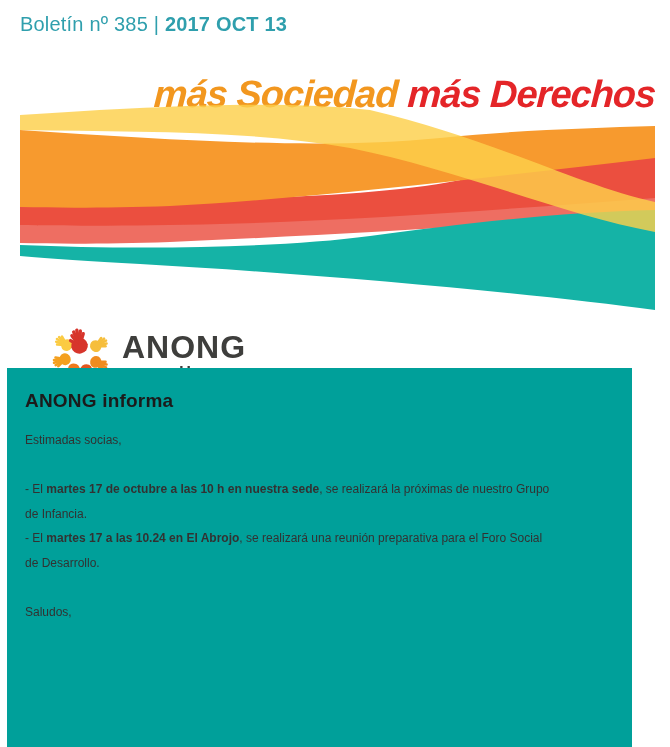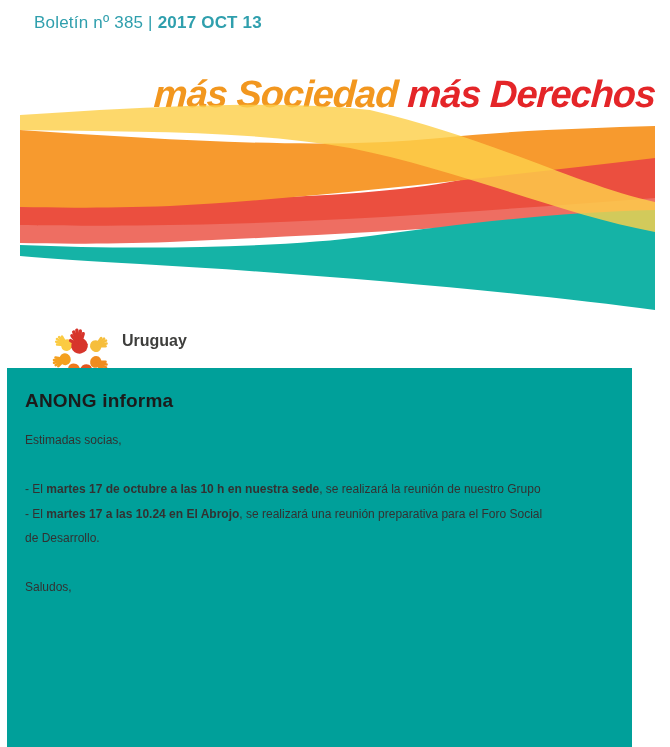--- a/index.html
+++ b/index.html
@@ -5,22 +5,22 @@
   * { margin: 0; padding: 0; box-sizing: border-box; }
   html, body { background: #ffffff; }
   body {
     width: 670px; height: 747px;
     position: relative;
     font-family: "Liberation Sans", sans-serif;
     overflow: hidden;
   }
   
   .meta-line {
-    position: absolute; left: 34px; top: 13px;
-    font-size: 17px; letter-spacing: 0.2px;
+    position: absolute; left: 20px; top: 13px;
+    font-size: 20px; letter-spacing: 0.2px;
   }
   .meta-line .date { font-weight: bold; }
   
   .banner {
     position: absolute; left: 0; top: 55px; width: 670px; height: 290px;
     background: #ffffff;
   }
   .tagline {
     position: absolute; right: 15px; top: 18px;
     font-size: 38px; font-weight: bold; font-style: italic;
@@ -104,29 +104,31 @@
         <ellipse cx="40" cy="31" rx="9" ry="8.5"></ellipse>
         <rect x="38.2" y="12" width="3.6" height="16" rx="1.8"></rect>
         <rect x="38.2" y="13" width="3.6" height="15" rx="1.8" transform="rotate(13 40 31)"></rect>
         <rect x="38.2" y="13" width="3.6" height="15" rx="1.8" transform="rotate(-13 40 31)"></rect>
         <rect x="38.2" y="15.5" width="3.6" height="13" rx="1.8" transform="rotate(27 40 31)"></rect>
         <rect x="38.2" y="15.5" width="3.6" height="13" rx="1.8" transform="rotate(-27 40 31)"></rect>
         <rect x="38.2" y="18" width="3.6" height="11" rx="1.8" transform="rotate(-50 40 31)"></rect>
       </g>
     </svg>
     <div class="logo-text" style="color: rgb(62, 62, 60);">
+      <div class="logo-name">ANONG</div>
       <div class="logo-country">Uruguay</div>
     </div>
   </div>
 </div>
 
 <div class="informa" style="background: rgb(0, 160, 154);">
   <div class="informa-title" style="color: rgb(27, 27, 27);">ANONG informa</div>
   <div class="informa-body" id="informa-body" style="color: rgb(50, 50, 50);">
       <div class="line"><span>Estimadas socias,</span></div>
       <div class="line">&nbsp;</div>
-      <div class="line"><span>- El </span><b>martes 17 de octubre a las 10 h en nuestra sede</b><span>, se realizará la reunión de nuestro Grupo</span></div>
+      <div class="line"><span>- El </span><b>martes 17 de octubre a las 10 h en nuestra sede</b><span>, se realizará la próximas de nuestro Grupo</span></div>
+      <div class="line"><span>de Infancia.</span></div>
       <div class="line"><span>- El </span><b>martes 17 a las 10.24 en El Abrojo</b><span>, se realizará una reunión preparativa para el Foro Social</span></div>
       <div class="line"><span>de Desarrollo.</span></div>
       <div class="line">&nbsp;</div>
       <div class="line"><span>Saludos,</span></div>
     </div>
 </div>
 
 </body></html>

